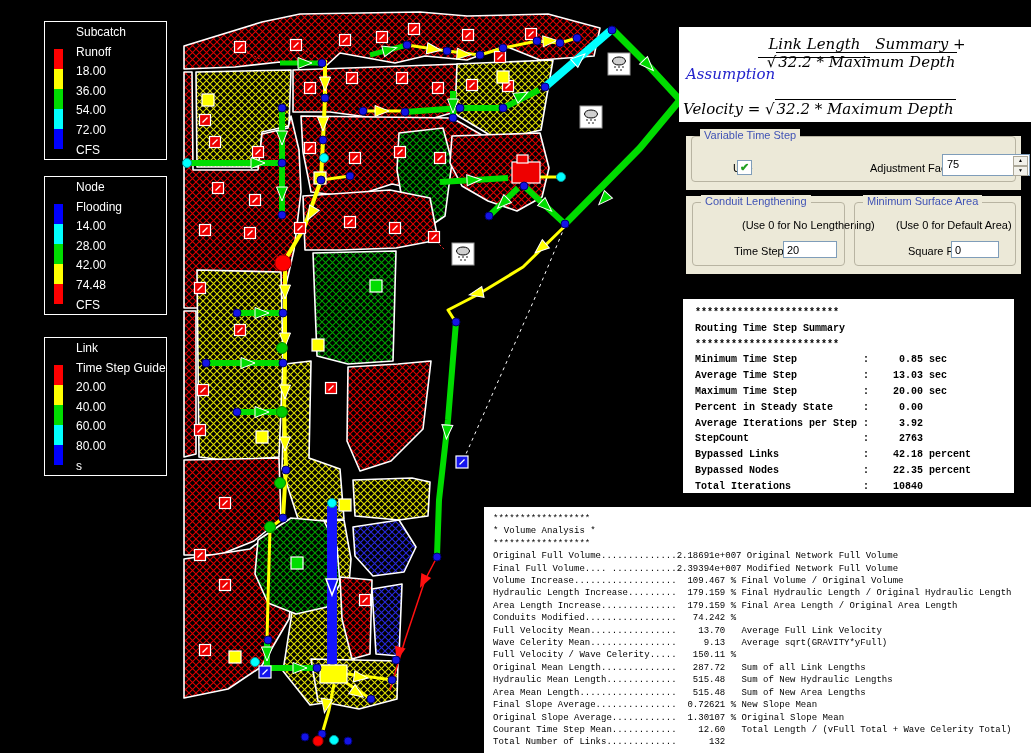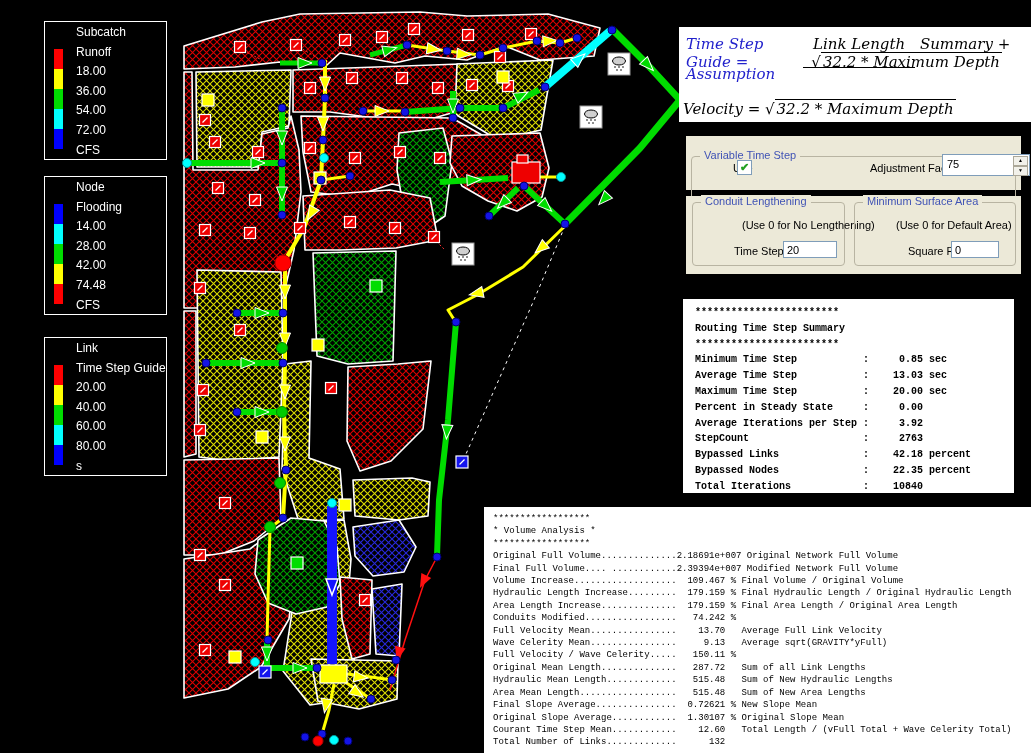--- a/index.html
+++ b/index.html
@@ -17,21 +17,21 @@
   .lrows div{height:19.6px;line-height:19.6px;white-space:nowrap;}
 
   
   #formula{position:absolute;left:679px;top:27px;width:352px;height:95px;background:#fff;
            font-family:"DejaVu Serif",serif;font-style:italic;font-size:15px;color:#000;}
   #formula .row1{position:absolute;left:7px;top:8px;display:flex;align-items:center;}
   #formula .row2{position:absolute;left:7px;top:38px;}
   #formula .row3{position:absolute;left:4px;top:73px;}
   .blue-math{color:#2222CC;}
   .frac{display:inline-block;text-align:center;vertical-align:middle;margin-left:7px;}
-  .frac .num{padding:0 10px 14px;border-bottom:1px solid #000;}
+  .frac .num{padding:0 10px 4px;border-bottom:1px solid #000;}
   .frac .den{padding-top:1px;}
   .sqrt{white-space:nowrap;}
   .sqrt .arg{border-top:1px solid #000;padding:0 2px;}
 
   
   .xp-panel{position:absolute;background:#ECE9D8;font-size:11px;color:#000;}
   #vts{left:686px;top:136px;width:335px;height:54px;}
   #cond-row{left:686px;top:196px;width:335px;height:78px;}
   .groupbox{position:absolute;border:1px solid #B8B4A2;border-radius:4px;}
   .gb-title{position:absolute;top:-8px;left:8px;background:#ECE9D8;padding:0 4px;
@@ -409,32 +409,31 @@
         <div>20.00</div>
         <div>40.00</div>
         <div>60.00</div>
         <div>80.00</div>
         <div>s</div>
       </div>
   </div>
 
   <div id="formula">
     <div class="row1">
-      <span class="blue-math">Time Step Guide =</span>
       <span class="frac">
         <span class="num">Link Length</span>
         <span class="den"><span>Summary + </span><span class="sqrt"><span class="rad">√</span><span class="arg">32.2 * Maximum Depth</span></span></span>
       </span>
     </div>
     <div class="row2 blue-math">Assumption</div>
     <div class="row3"><span>Velocity = </span><span class="sqrt"><span class="rad">√</span><span class="arg">32.2 * Maximum Depth</span></span></div>
   </div>
 
   <div class="xp-panel" id="vts">
-    <div class="groupbox" style="left:5px;top:20px;width:323px;height:44px;">
+    <div class="groupbox" style="left:5px;top:0;width:323px;height:44px;">
       <span class="gb-title">Variable Time Step</span>
     </div>
     <span class="xp-label" style="left:13px;top:26px;">Use</span>
     <div class="cb" style="left:51px;top:24px;">
       <span>✔</span>
     </div>
     <span class="xp-label" style="left:150px;top:26px;">Adjustment Factor (%)</span>
     <div class="spin" style="left:256px;top:18px;">
       <span class="val">75</span>
       <div class="spinbtns">

